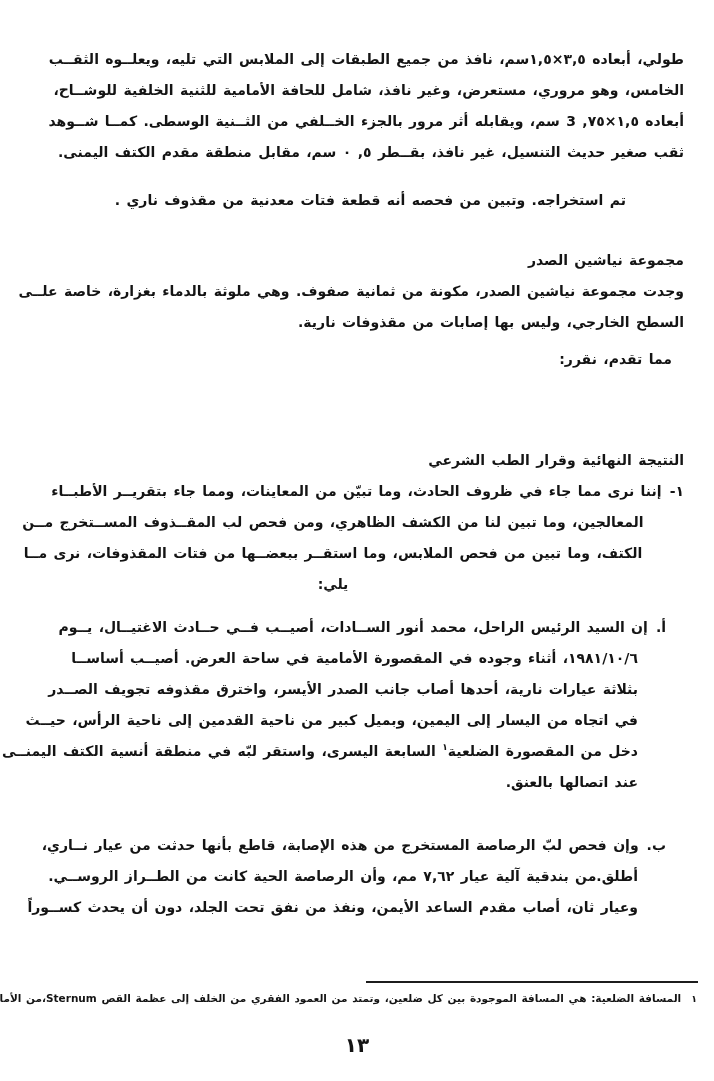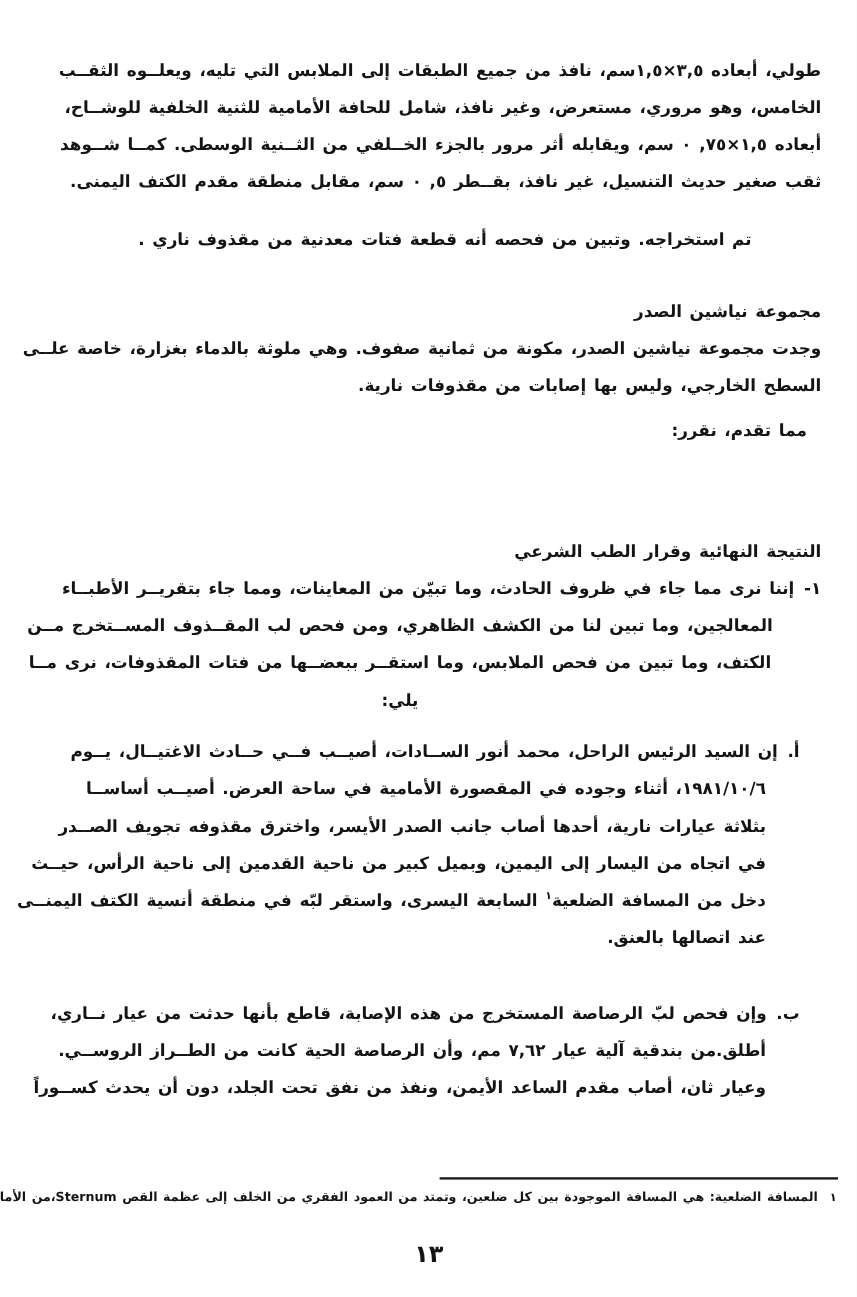--- a/index.html
+++ b/index.html
@@ -76,21 +76,21 @@
 </head>
 <body>
 
 <div class="page">
 
   <div class="body-text">
 
     <div>
       <span class="ln">طولي، أبعاده ٣,٥×١,٥سم، نافذ من جميع الطبقات إلى الملابس التي تليه، ويعلــوه الثقــب</span>
       <span class="ln">الخامس، وهو مروري، مستعرض، وغير نافذ، شامل للحافة الأمامية للثنية الخلفية للوشــاح،</span>
-      <span class="ln">أبعاده ١,٥×٧٥, ٠ سم، ويقابله أثر مرور بالجزء الخــلفي من الثــنية الوسطى. كمــا شــوهد</span>
+      <span class="ln">أبعاده ١,٥×٧٥, 3 سم، ويقابله أثر مرور بالجزء الخــلفي من الثــنية الوسطى. كمــا شــوهد</span>
       <span class="ln">ثقب صغير حديث التنسيل، غير نافذ، بقــطر ٥, ٠ سم، مقابل منطقة مقدم الكتف اليمنى.</span>
     </div>
 
     <div class="gap-bullet">
       <span class="ln ind-bullet-wrap">تم استخراجه. وتبين من فحصه أنه قطعة فتات معدنية من مقذوف ناري .</span>
     </div>
 
     <div class="ln gap-medals">مجموعة نياشين الصدر</div>
     <div>
       <span class="ln">وجدت مجموعة نياشين الصدر، مكونة من ثمانية صفوف. وهي ملوثة بالدماء بغزارة، خاصة علــى</span>
@@ -110,21 +110,21 @@
     </div>
 
     <div class="gap-item-a">
       <span class="ln ind-sub">
         <span class="marker">أ.</span><span>إن السيد الرئيس الراحل، محمد أنور الســادات، أصيــب فــي حــادث الاغتيــال، يــوم</span>
       </span>
       <span class="ln ind-sub-wrap">١٩٨١/١٠/٦، أثناء وجوده في المقصورة الأمامية في ساحة العرض. أصيــب أساســا</span>
       <span class="ln ind-sub-wrap">بثلاثة عيارات نارية، أحدها أصاب جانب الصدر الأيسر، واخترق مقذوفه تجويف الصــدر</span>
       <span class="ln ind-sub-wrap">في اتجاه من اليسار إلى اليمين، وبميل كبير من ناحية القدمين إلى ناحية الرأس، حيــث</span>
       <span class="ln ind-sub-wrap">
-        <span>دخل من المسافة الضلعية</span><span class="fn-ref">١</span><span> السابعة اليسرى، واستقر لبّه في منطقة أنسية الكتف اليمنــى</span>
+        <span>دخل من المقصورة الضلعية</span><span class="fn-ref">١</span><span> السابعة اليسرى، واستقر لبّه في منطقة أنسية الكتف اليمنــى</span>
       </span>
       <span class="ln ind-sub-wrap">عند اتصالها بالعنق.</span>
     </div>
 
     <div class="gap-item-b">
       <span class="ln ind-sub">
         <span class="marker">ب.</span><span>وإن فحص لبّ الرصاصة المستخرج من هذه الإصابة، قاطع بأنها حدثت من عيار نــاري،</span>
       </span>
       <span class="ln ind-sub-wrap">أطلق.من بندقية آلية عيار ٧,٦٢ مم، وأن الرصاصة الحية كانت من الطــراز الروســي.</span>
       <span class="ln ind-sub-wrap">وعيار ثان، أصاب مقدم الساعد الأيمن، ونفذ من نفق تحت الجلد، دون أن يحدث كســوراً</span>

